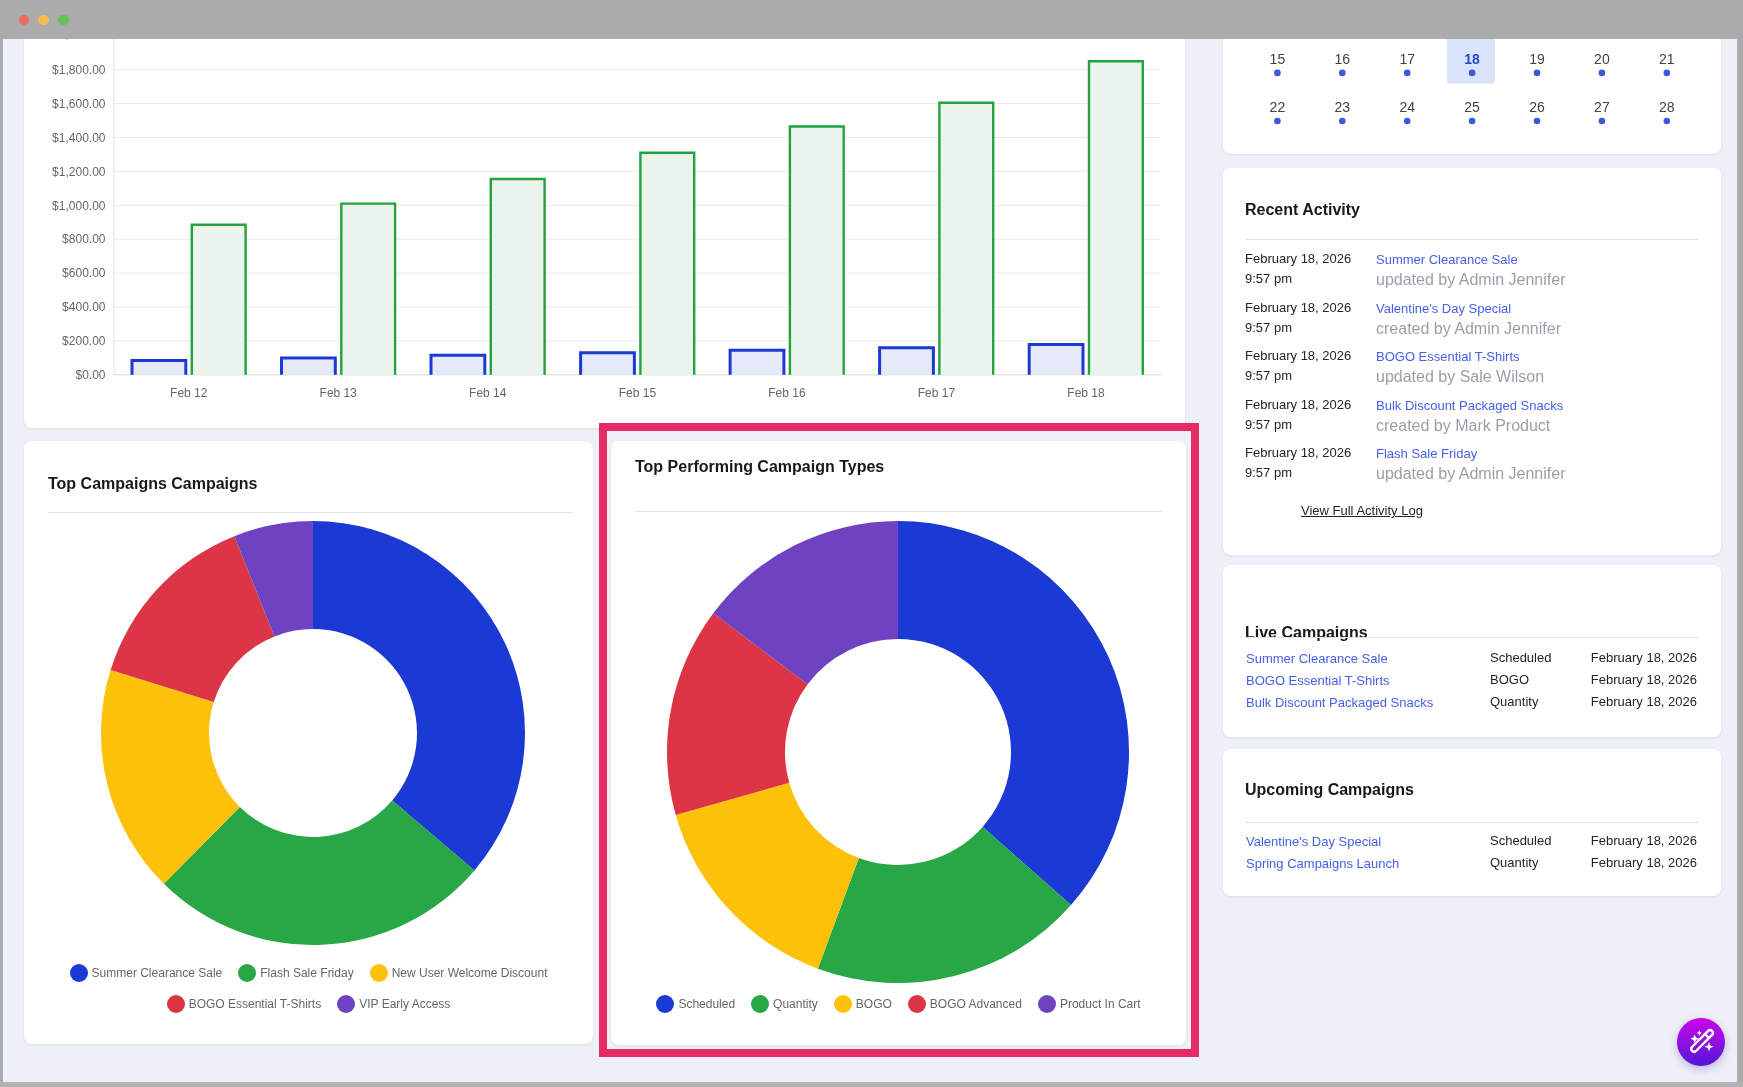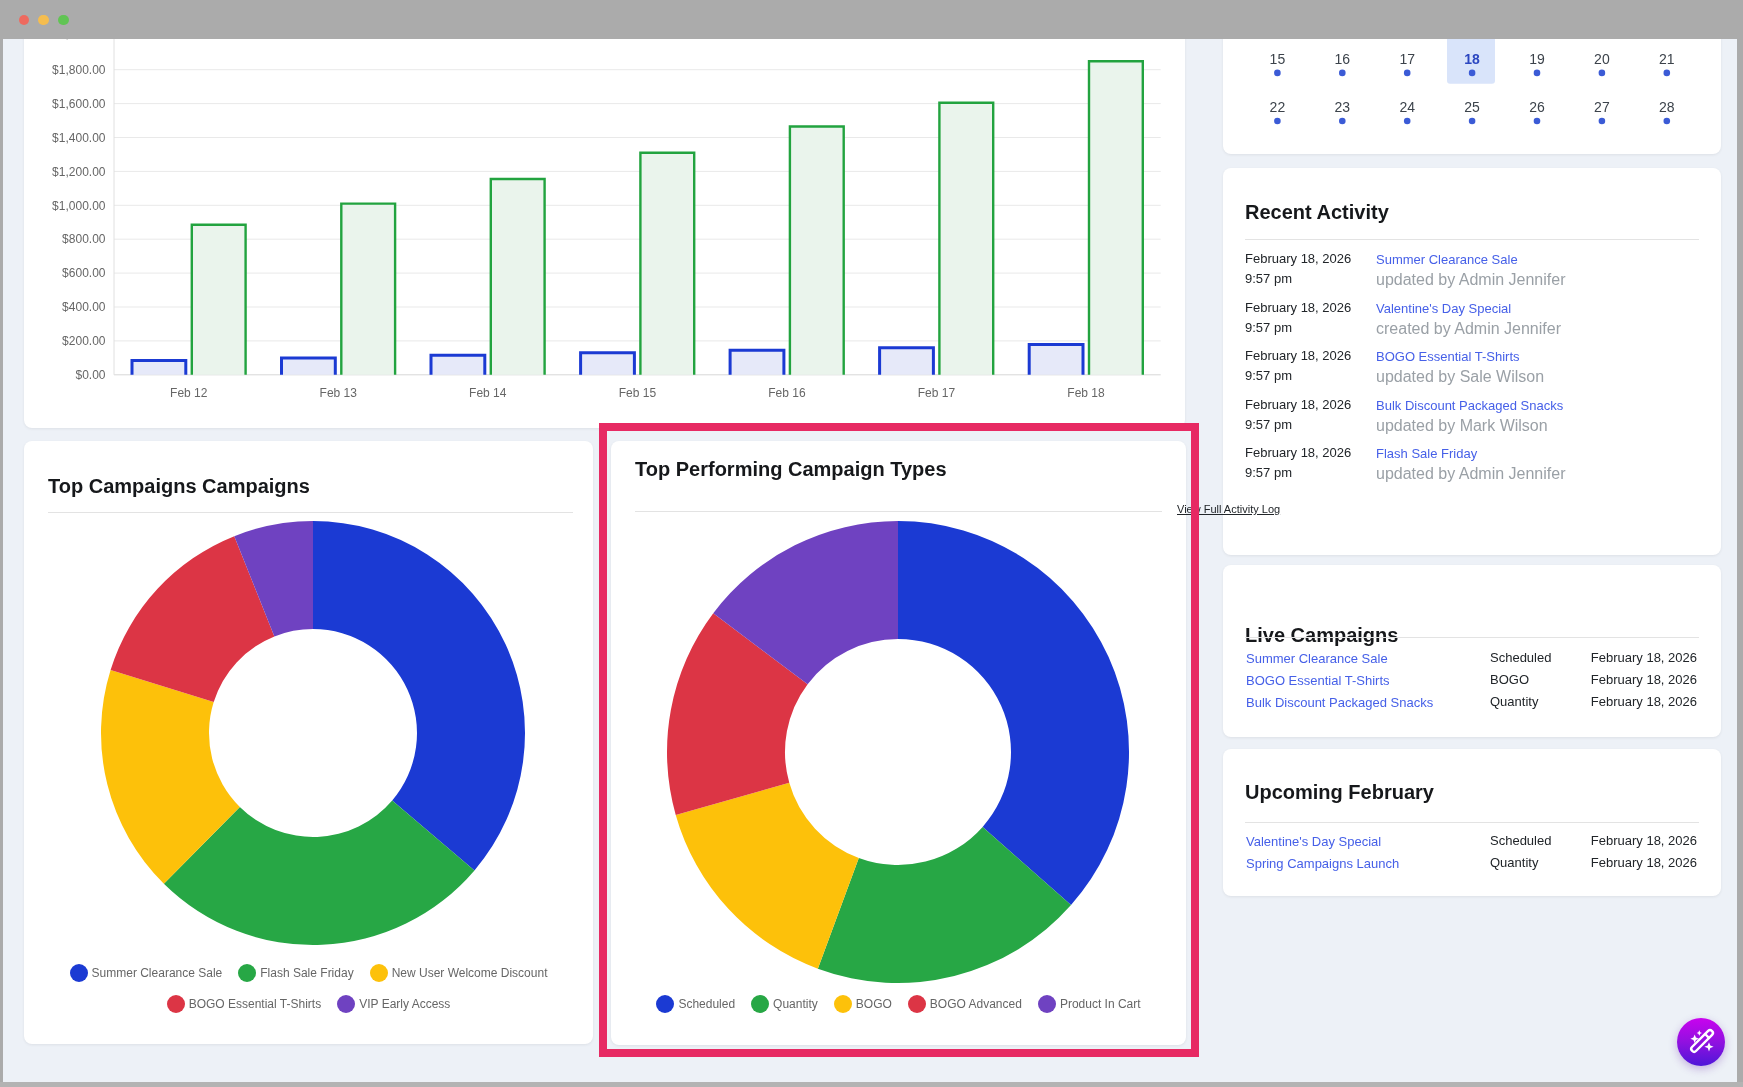--- a/index.html
+++ b/index.html
@@ -2,34 +2,34 @@
 <html><head><meta charset="utf-8"><style>
 *{margin:0;padding:0;box-sizing:border-box}
 html,body{width:1743px;height:1087px;overflow:hidden}
 body{font-family:"Liberation Sans",sans-serif;background:#edf1f7;position:relative}
 .card{position:absolute;background:#fff;border-radius:8px;box-shadow:0 1px 3px rgba(0,0,0,.07)}
 .titlebar{position:absolute;left:0;top:0;width:1743px;height:39px;background:#ababab;z-index:50}
 .tl{position:absolute;top:14.7px;width:10.6px;height:10.6px;border-radius:50%}
 .edgeL{position:absolute;left:0;top:39px;width:3px;bottom:0;background:#ababab;z-index:40}
 .edgeR{position:absolute;left:1737px;top:39px;width:6px;bottom:0;background:#ababab;z-index:40}
 .edgeB{position:absolute;left:0;top:1082px;width:1743px;height:5px;background:#b3b3b3;z-index:45}
-h2{font-size:20px;font-weight:bold;color:#16181b;position:absolute}
+h2{font-size:16px;font-weight:bold;color:#16181b;position:absolute}
 .divider{position:absolute;height:1px;background:#e3e3e3}
 .li{display:inline-flex;align-items:center;font-size:12px;color:#666;white-space:nowrap}
 .dot{width:18px;height:18px;border-radius:50%;display:inline-block;margin-right:4px}
 .lrow{position:absolute;display:flex;justify-content:center;align-items:center;gap:16px}
 .lnk{color:#4660e8;text-decoration:none;font-size:13px}
 .aRow{position:absolute;left:1245px;width:454px}
 .aDate{font-size:13px;color:#212529;line-height:20px}
 .aRight{position:absolute;left:131px;top:0;line-height:20px}
 .sub{font-size:16px;color:#9aa0a6}
 .cRow{position:absolute;left:1246px;width:451px;line-height:16px}
 .cStat{position:absolute;left:244px;font-size:13px;color:#212529}
 .cDate{position:absolute;right:0;font-size:13px;color:#212529}
-.vlog{position:absolute;left:1177px;top:503px;font-size:11px;color:#212529;text-decoration:underline}
+.vlog{position:absolute;left:1301px;top:503px;font-size:13px;color:#212529;text-decoration:underline}
 .fab{position:absolute;left:1677px;top:1018px;width:48px;height:48px;border-radius:50%;
 background:linear-gradient(180deg,#c903ee 0%,#9111e0 50%,#4e16d8 100%);box-shadow:0 3px 8px rgba(100,30,170,.3);z-index:60}
 </style></head><body>
 
 <div class="card" style="left:24px;top:-24px;width:1161px;height:452px"></div>
 <div class="card" style="left:24px;top:441px;width:569px;height:603px"></div>
 <div class="card" style="left:611px;top:441px;width:575px;height:604px"></div>
 <div class="card" style="left:1223px;top:-20px;width:498px;height:174.4px"></div>
 <div class="card" style="left:1223px;top:168px;width:498px;height:387px"></div>
 <div class="card" style="left:1223px;top:565px;width:498px;height:172px"></div>
@@ -160,36 +160,36 @@
 <div class="aRow" style="top:297.6px">
 <div class="aDate">February 18, 2026<br>9:57 pm</div>
 <div class="aRight"><span class="lnk">Valentine's Day Special</span><br><span class="sub">created by Admin Jennifer</span></div>
 </div>
 <div class="aRow" style="top:346.2px">
 <div class="aDate">February 18, 2026<br>9:57 pm</div>
 <div class="aRight"><span class="lnk">BOGO Essential T-Shirts</span><br><span class="sub">updated by Sale Wilson</span></div>
 </div>
 <div class="aRow" style="top:394.8px">
 <div class="aDate">February 18, 2026<br>9:57 pm</div>
-<div class="aRight"><span class="lnk">Bulk Discount Packaged Snacks</span><br><span class="sub">updated by Mark Wilson</span></div>
+<div class="aRight"><span class="lnk">Bulk Discount Packaged Snacks</span><br><span class="sub">created by Mark Product</span></div>
 </div>
 <div class="aRow" style="top:443.4px">
 <div class="aDate">February 18, 2026<br>9:57 pm</div>
 <div class="aRight"><span class="lnk">Flash Sale Friday</span><br><span class="sub">updated by Admin Jennifer</span></div>
 </div>
 
 <span class="vlog">View Full Activity Log</span>
 
 <h2 style="left:1245px;top:624px">Live Campaigns</h2>
 <div class="divider" style="left:1245px;top:636.5px;width:454px"></div>
 <div class="cRow" style="top:650.0px"><span class="lnk">Summer Clearance Sale</span><span class="cStat">Scheduled</span><span class="cDate">February 18, 2026</span></div>
 <div class="cRow" style="top:672.0px"><span class="lnk">BOGO Essential T-Shirts</span><span class="cStat">BOGO</span><span class="cDate">February 18, 2026</span></div>
 <div class="cRow" style="top:694.0px"><span class="lnk">Bulk Discount Packaged Snacks</span><span class="cStat">Quantity</span><span class="cDate">February 18, 2026</span></div>
 
-<h2 style="left:1245px;top:781px">Upcoming February</h2>
+<h2 style="left:1245px;top:781px">Upcoming Campaigns</h2>
 <div class="divider" style="left:1245px;top:822px;width:454px"></div>
 <div class="cRow" style="top:833.0px"><span class="lnk">Valentine's Day Special</span><span class="cStat">Scheduled</span><span class="cDate">February 18, 2026</span></div>
 <div class="cRow" style="top:855.0px"><span class="lnk">Spring Campaigns Launch</span><span class="cStat">Quantity</span><span class="cDate">February 18, 2026</span></div>
 
 <div class="fab">
 <svg width="48" height="48" viewBox="0 0 48 48" fill="none" stroke="#fff" stroke-width="2.4" stroke-linecap="round" stroke-linejoin="round">
 <g transform="rotate(45 24 24)">
 <rect x="21.2" y="8.5" width="5.6" height="28" rx="2.6"></rect>
 <line x1="21.2" y1="15.5" x2="26.8" y2="15.5"></line>
 </g>

